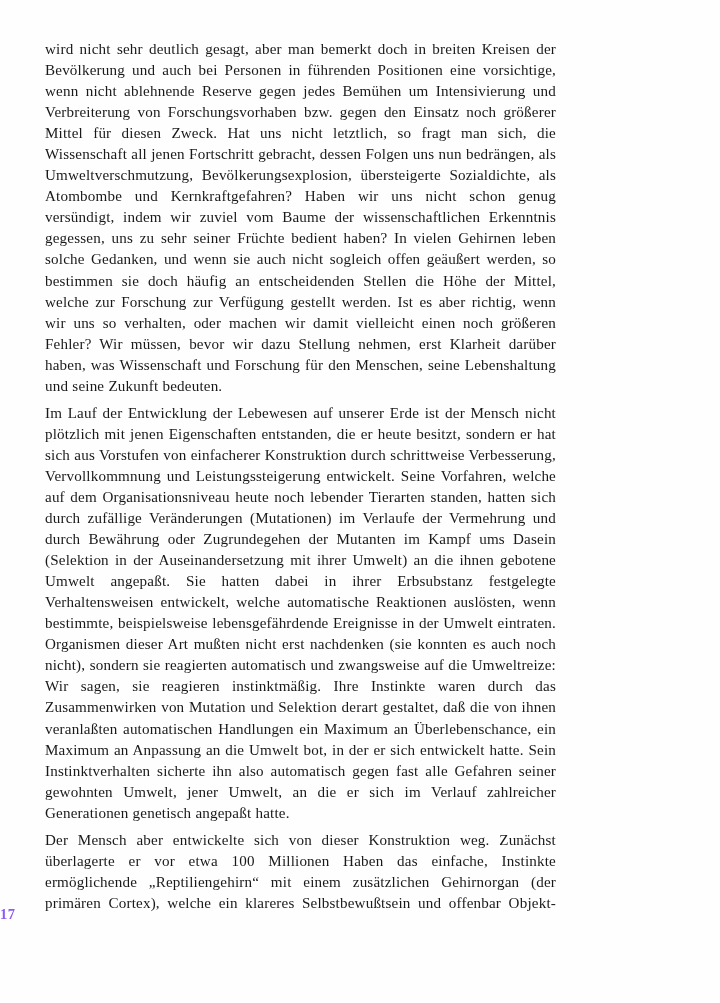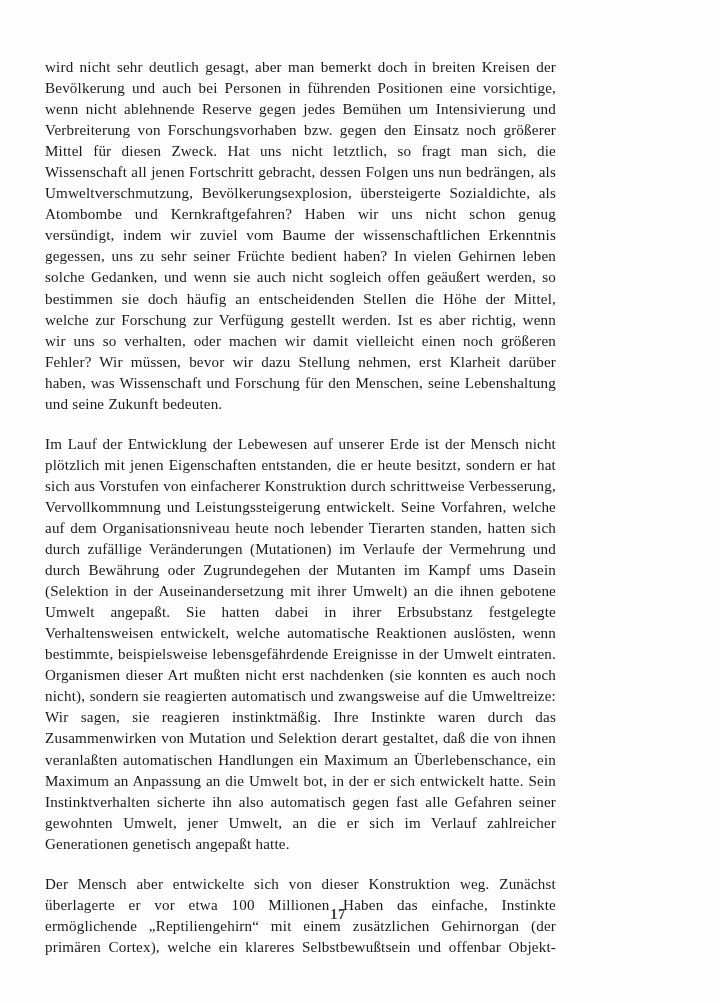--- a/index.html
+++ b/index.html
@@ -21,62 +21,62 @@
   .page {
     position: absolute;
     inset: 0;
     background: #fefefe;
   }
 
   
   .text-block {
     position: absolute;
     left: 45px;
-    top: 57px;
+    top: 39px;
     width: 511px;
   }
 
   .para {
     margin: 0;
     font-size: 15.1px;
     line-height: 21.05px;
     text-align: justify;
     text-justify: inter-word;
     letter-spacing: 0.18px;
     word-spacing: 0.2px;
     hyphens: none;
     color: #191919;
   }
 
   .para + .para {
-    margin-top: 19px;
+    margin-top: 6px;
   }
 
   
   .para.ragged-last {
     text-align: justify;
   }
   .para.ragged-last::after {
     content: "";
     display: inline-block;
     width: 100%;
     height: 0;
   }
 
   
   .folio {
     position: absolute;
     left: 0;
     top: 906px;
     width: 676px;
-    text-align: center;
+    text-align: left;
     font-size: 14.5px;
     font-weight: 700;
     letter-spacing: 0.4px;
-    color: #404040;
+    color: #8b5cf6;
     font-family: "Liberation Serif", "DejaVu Serif", serif;
   }
 </style>
 </head>
 <body>
 
 <div class="page">
 
   <div class="text-block">
 

